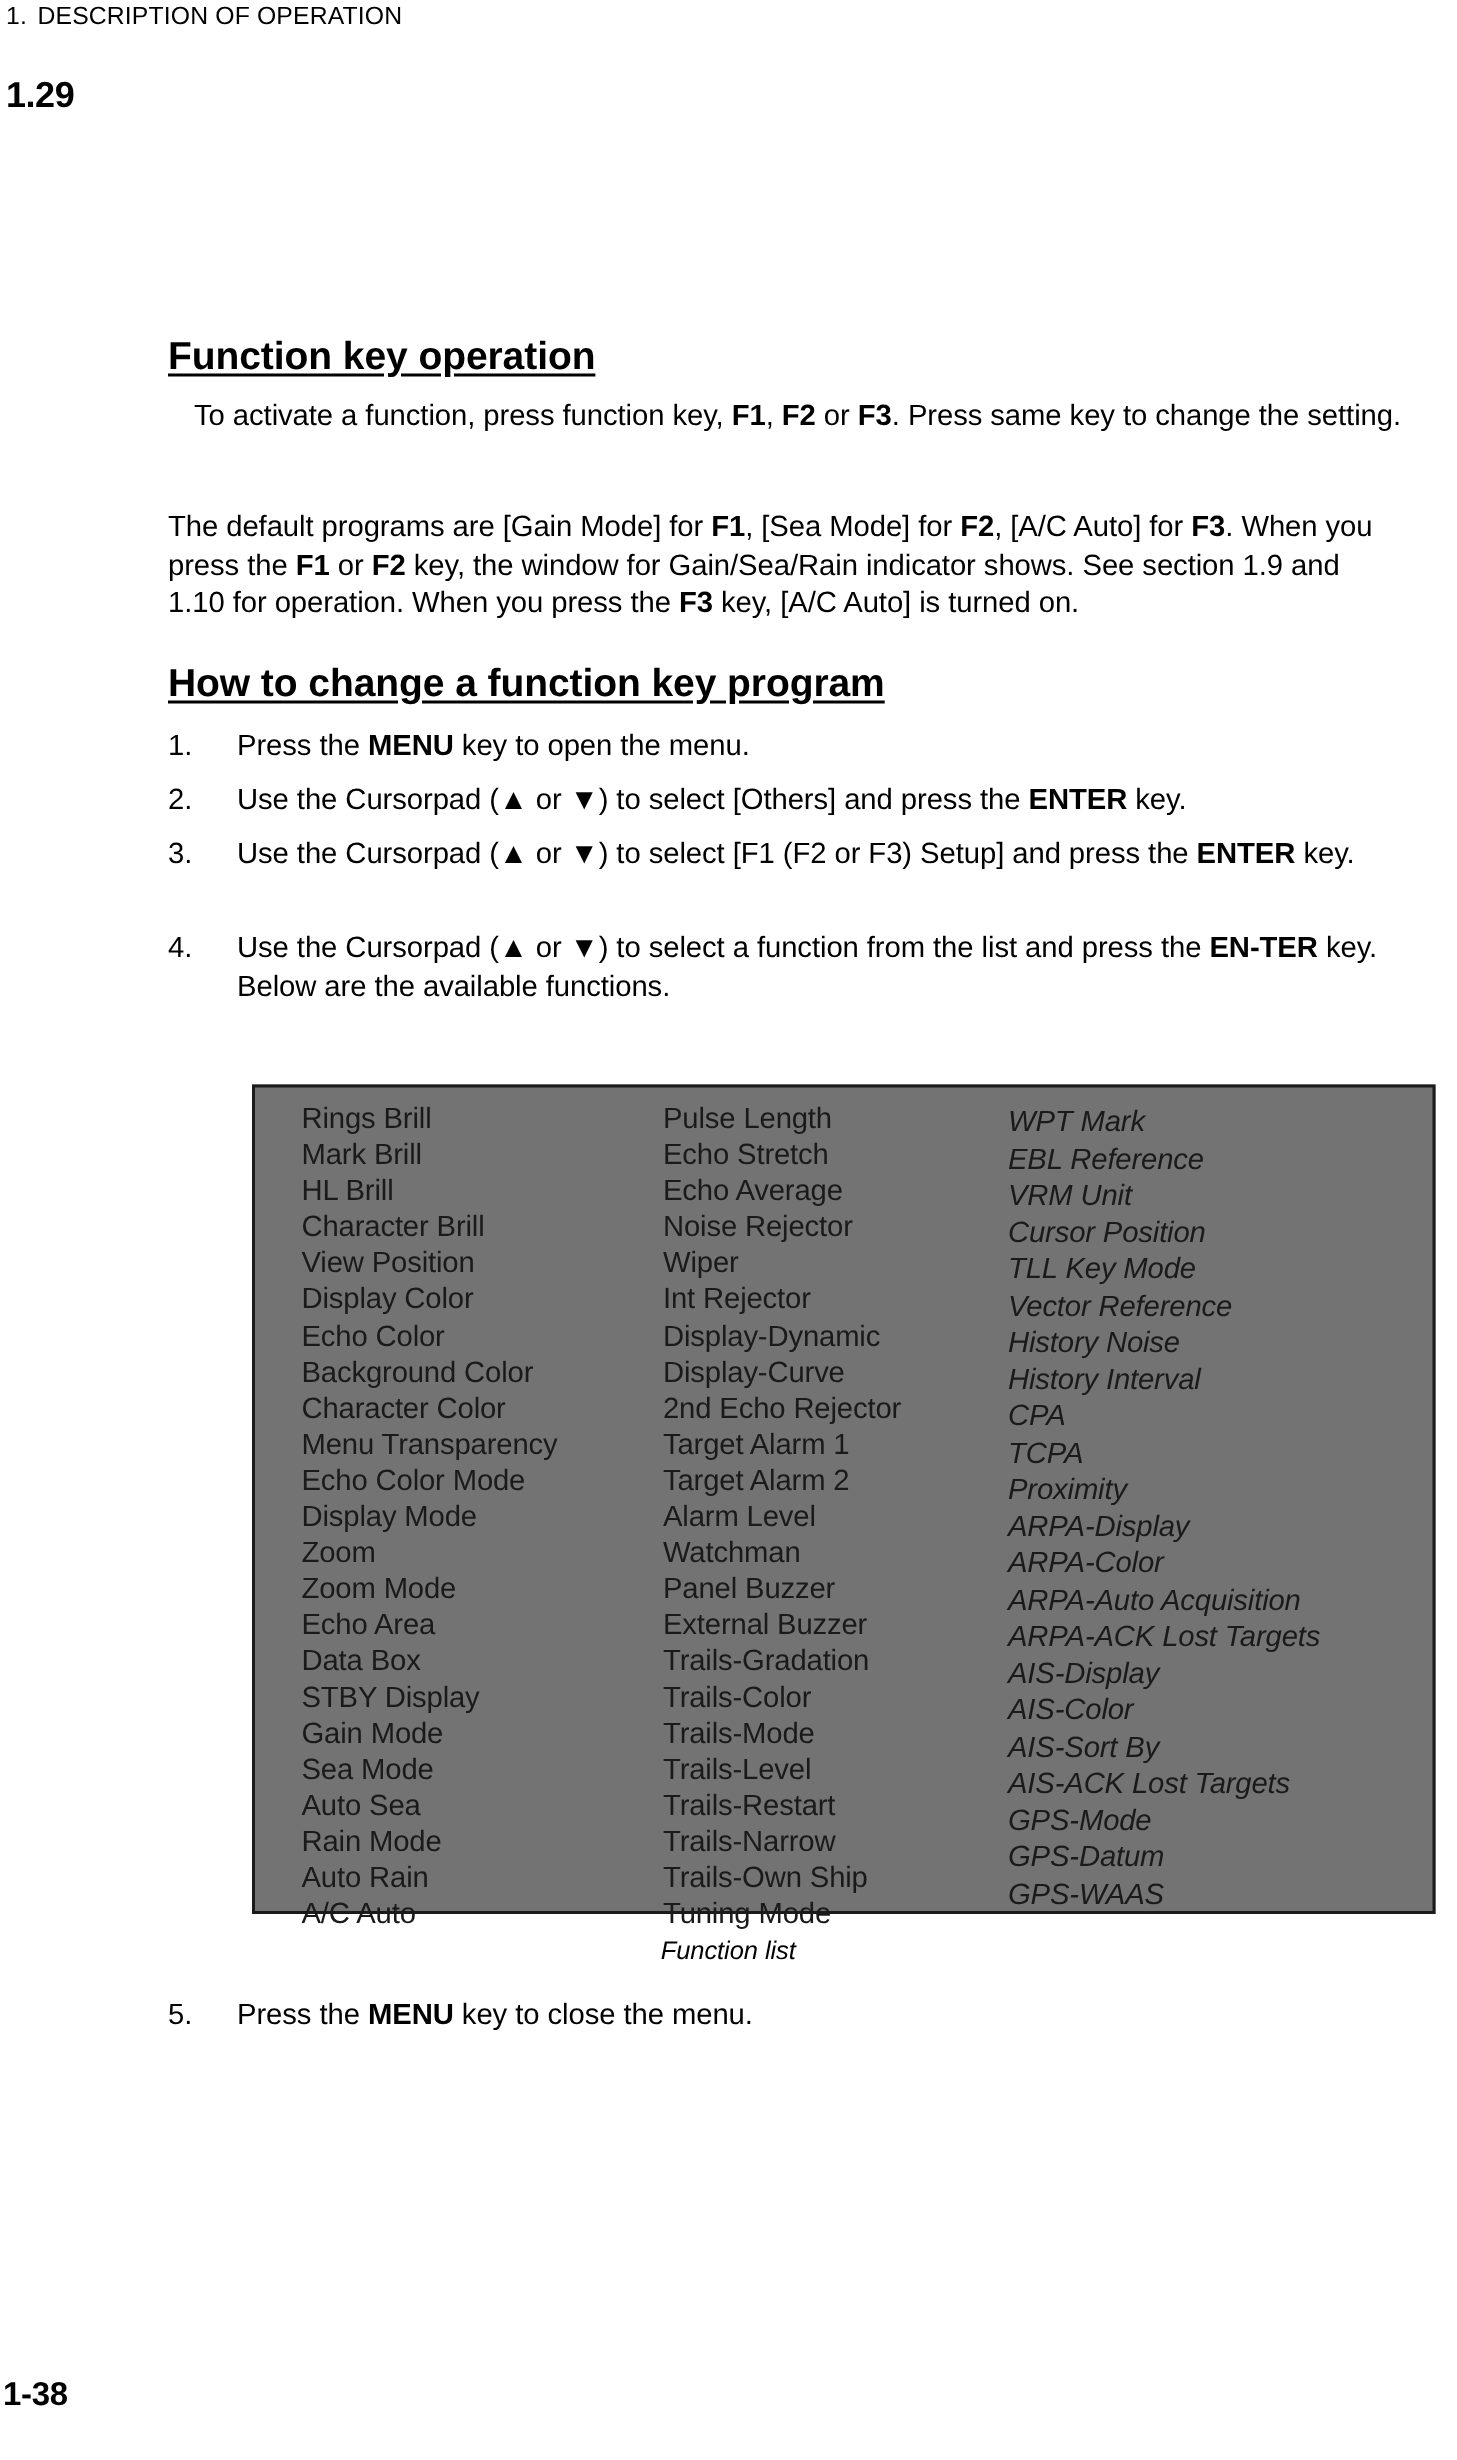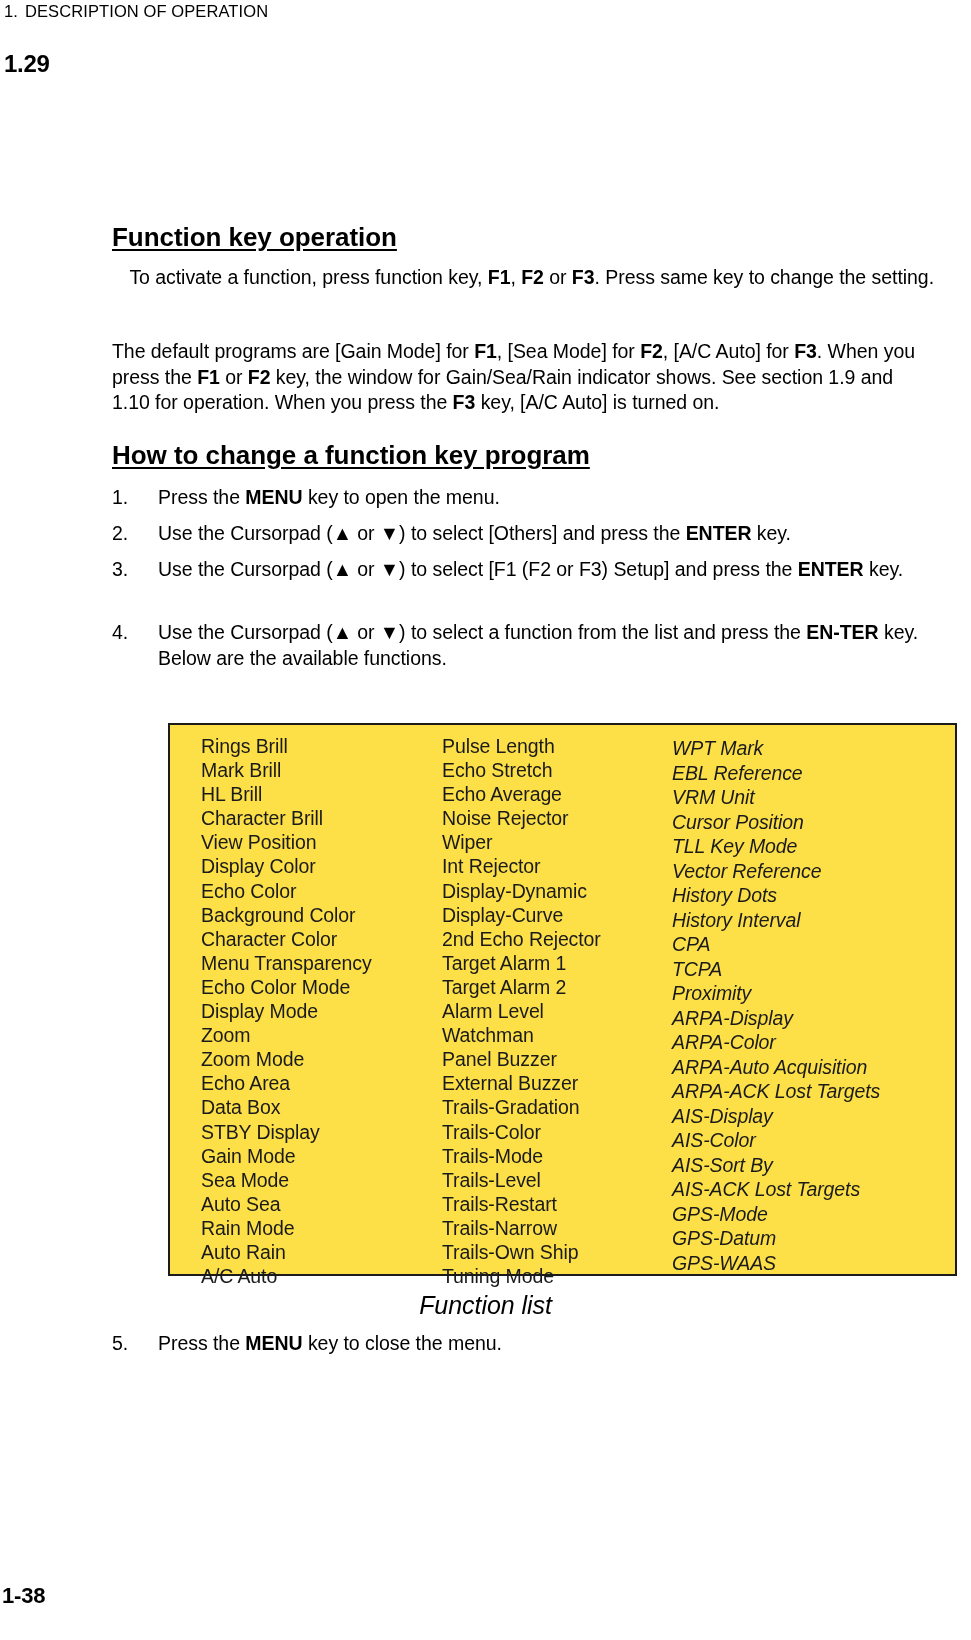--- a/index.html
+++ b/index.html
@@ -100,21 +100,21 @@
 
   
   .fn-box {
     position: absolute;
     left: 168px;
     top: 723px;
     width: 789px;
     height: 553px;
     border: 2.5px solid #1b1b1b;
     box-sizing: border-box;
-    background: #fde047;
+    background: #737373;
   }
   .fn-cols {
     position: absolute;
     left: 0; top: 0;
     width: 100%; height: 100%;
   }
   .fn-col {
     position: absolute;
     top: 0;
     font-family: "Liberation Sans", sans-serif;
@@ -128,21 +128,21 @@
   .fn-col-2 { left: 272px; top: 9px;  line-height: 24.1px; }
   .fn-col-3 { left: 502px; top: 11px; line-height: 24.5px; font-style: italic; }
 
   
   .caption {
     position: absolute;
     left: 0;
     top: 1291px;
     width: 971px;
     text-align: center;
-    font-size: 25px;
+    font-size: 17px;
     font-style: italic;
     letter-spacing: -0.05px;
   }
 
   
   .footer {
     position: absolute;
     left: 2px;
     top: 1583px;
     font-size: 22px;
@@ -264,21 +264,21 @@
           <span class="fn-item">Trails-Own Ship</span>
           <span class="fn-item">Tuning Mode</span>
         </div>
       <div class="fn-col fn-col-3">
           <span class="fn-item">WPT Mark</span>
           <span class="fn-item">EBL Reference</span>
           <span class="fn-item">VRM Unit</span>
           <span class="fn-item">Cursor Position</span>
           <span class="fn-item">TLL Key Mode</span>
           <span class="fn-item">Vector Reference</span>
-          <span class="fn-item">History Dots</span>
+          <span class="fn-item">History Noise</span>
           <span class="fn-item">History Interval</span>
           <span class="fn-item">CPA</span>
           <span class="fn-item">TCPA</span>
           <span class="fn-item">Proximity</span>
           <span class="fn-item">ARPA-Display</span>
           <span class="fn-item">ARPA-Color</span>
           <span class="fn-item">ARPA-Auto Acquisition</span>
           <span class="fn-item">ARPA-ACK Lost Targets</span>
           <span class="fn-item">AIS-Display</span>
           <span class="fn-item">AIS-Color</span>

